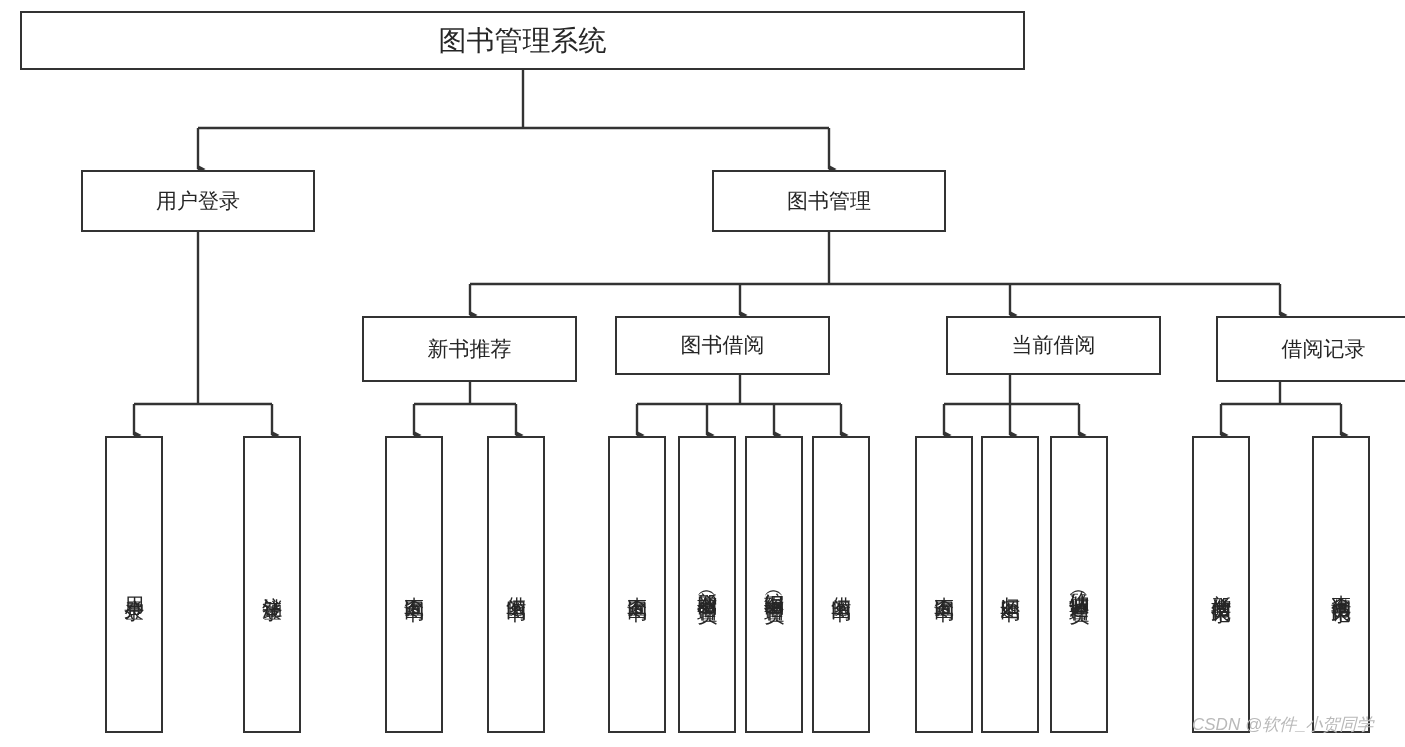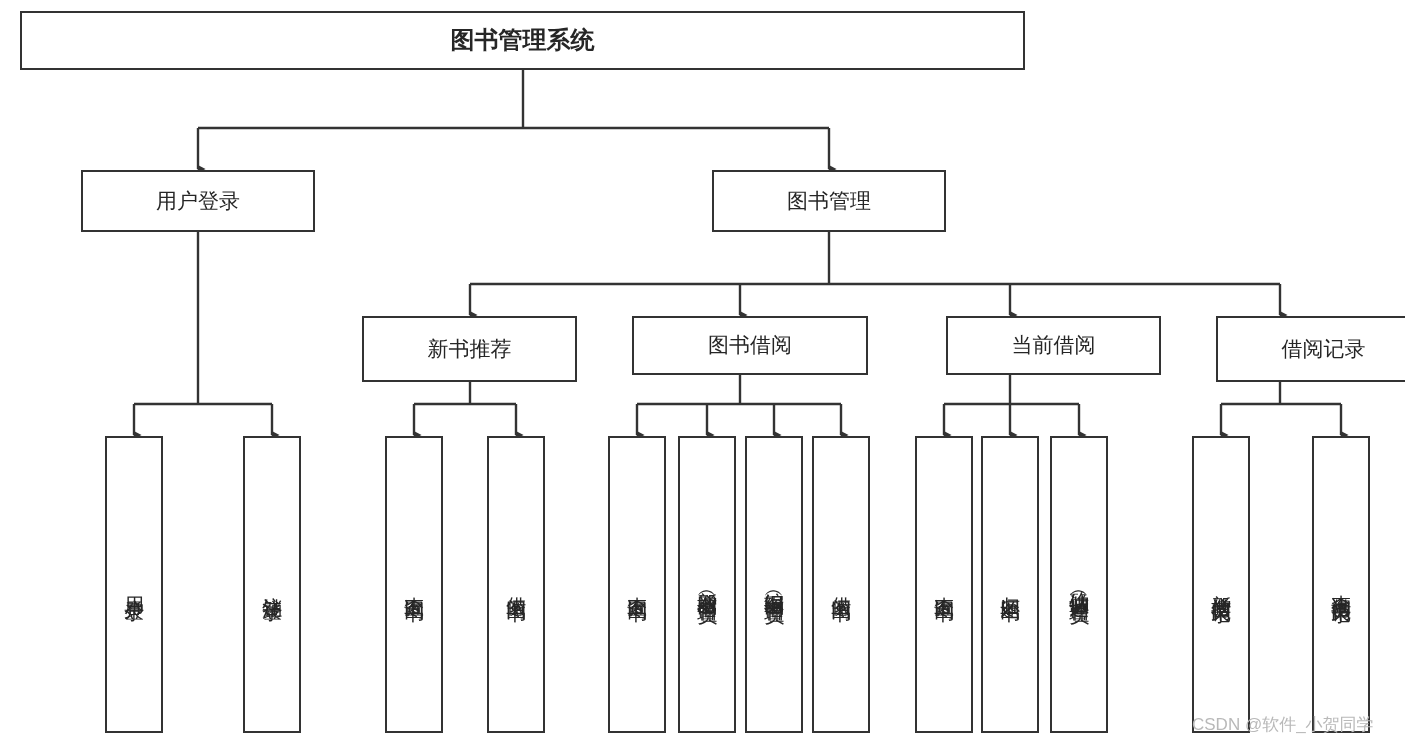--- a/index.html
+++ b/index.html
@@ -45,21 +45,21 @@
   .node-box.horizontal .node-label {
     writing-mode: horizontal-tb;
     font-size: 21px;
   }
   .node-box.vertical .node-label {
     writing-mode: vertical-rl;
     text-orientation: upright;
     font-size: 20px;
     letter-spacing: 2px;
   }
-  .node-box.root .node-label { font-size: 24px; font-weight: bold; }
+  .node-box.root .node-label { font-size: 28px; }
   .watermark {
     position: absolute;
     color: #b9b9b9;
     font-size: 17px;
     white-space: nowrap;
     font-family: "Liberation Sans", "DejaVu Sans", sans-serif;
   }
 </style>
 </head>
 <body>
@@ -114,21 +114,21 @@
       </div>
       <div class="node-box horizontal" style="left: 81px; top: 170px; width: 234px; height: 62px;">
         <span class="node-label">用户登录</span>
       </div>
       <div class="node-box horizontal" style="left: 712px; top: 170px; width: 234px; height: 62px; align-items: center;">
         <span class="node-label">图书管理</span>
       </div>
       <div class="node-box horizontal" style="left: 362px; top: 316px; width: 215px; height: 66px;">
         <span class="node-label">新书推荐</span>
       </div>
-      <div class="node-box horizontal" style="left: 632px; top: 316px; width: 236px; height: 59px;">
+      <div class="node-box horizontal" style="left: 615px; top: 316px; width: 215px; height: 59px;">
         <span class="node-label">图书借阅</span>
       </div>
       <div class="node-box horizontal" style="left: 902px; top: 316px; width: 215px; height: 59px; margin-left: 44px;">
         <span class="node-label">当前借阅</span>
       </div>
       <div class="node-box horizontal" style="left: 1172px; top: 316px; width: 215px; height: 66px; margin-left: 44px;">
         <span class="node-label">借阅记录</span>
       </div>
       <div class="node-box vertical" style="left: 105px; top: 436px; width: 58px; height: 297px;">
         <span class="node-label">用户登录</span>
@@ -164,14 +164,14 @@
         <span class="node-label">确认归还（管理员）</span>
       </div>
       <div class="node-box vertical" style="left: 1192px; top: 436px; width: 58px; height: 297px;">
         <span class="node-label">新增借阅记录</span>
       </div>
       <div class="node-box vertical" style="left: 1312px; top: 436px; width: 58px; height: 297px;">
         <span class="node-label">查询借阅记录</span>
       </div>
     </div>
 
-  <div class="watermark" style="left: 1192px; top: 713px; color: rgb(185, 185, 185);">CSDN @软件_小贺同学</div>
+  <div class="watermark" style="left: 1192px; top: 713px; color: rgb(185, 185, 185); font-style: italic;">CSDN @软件_小贺同学</div>
 </div>
 
 </body></html>

